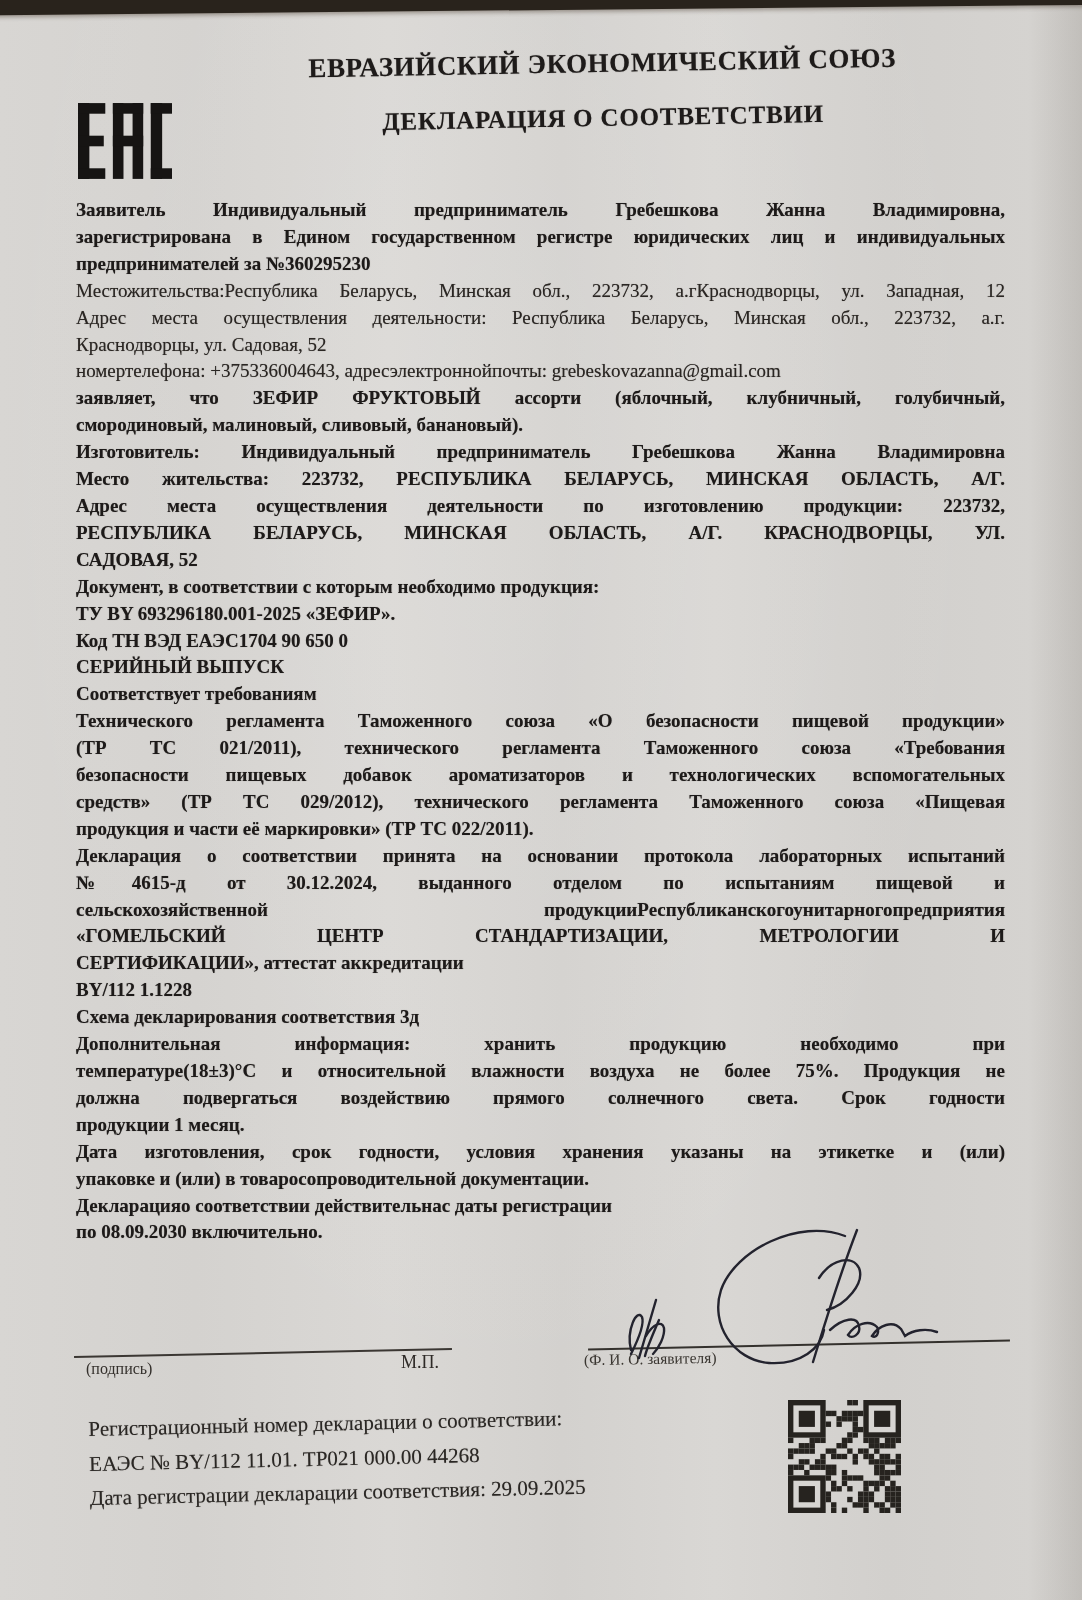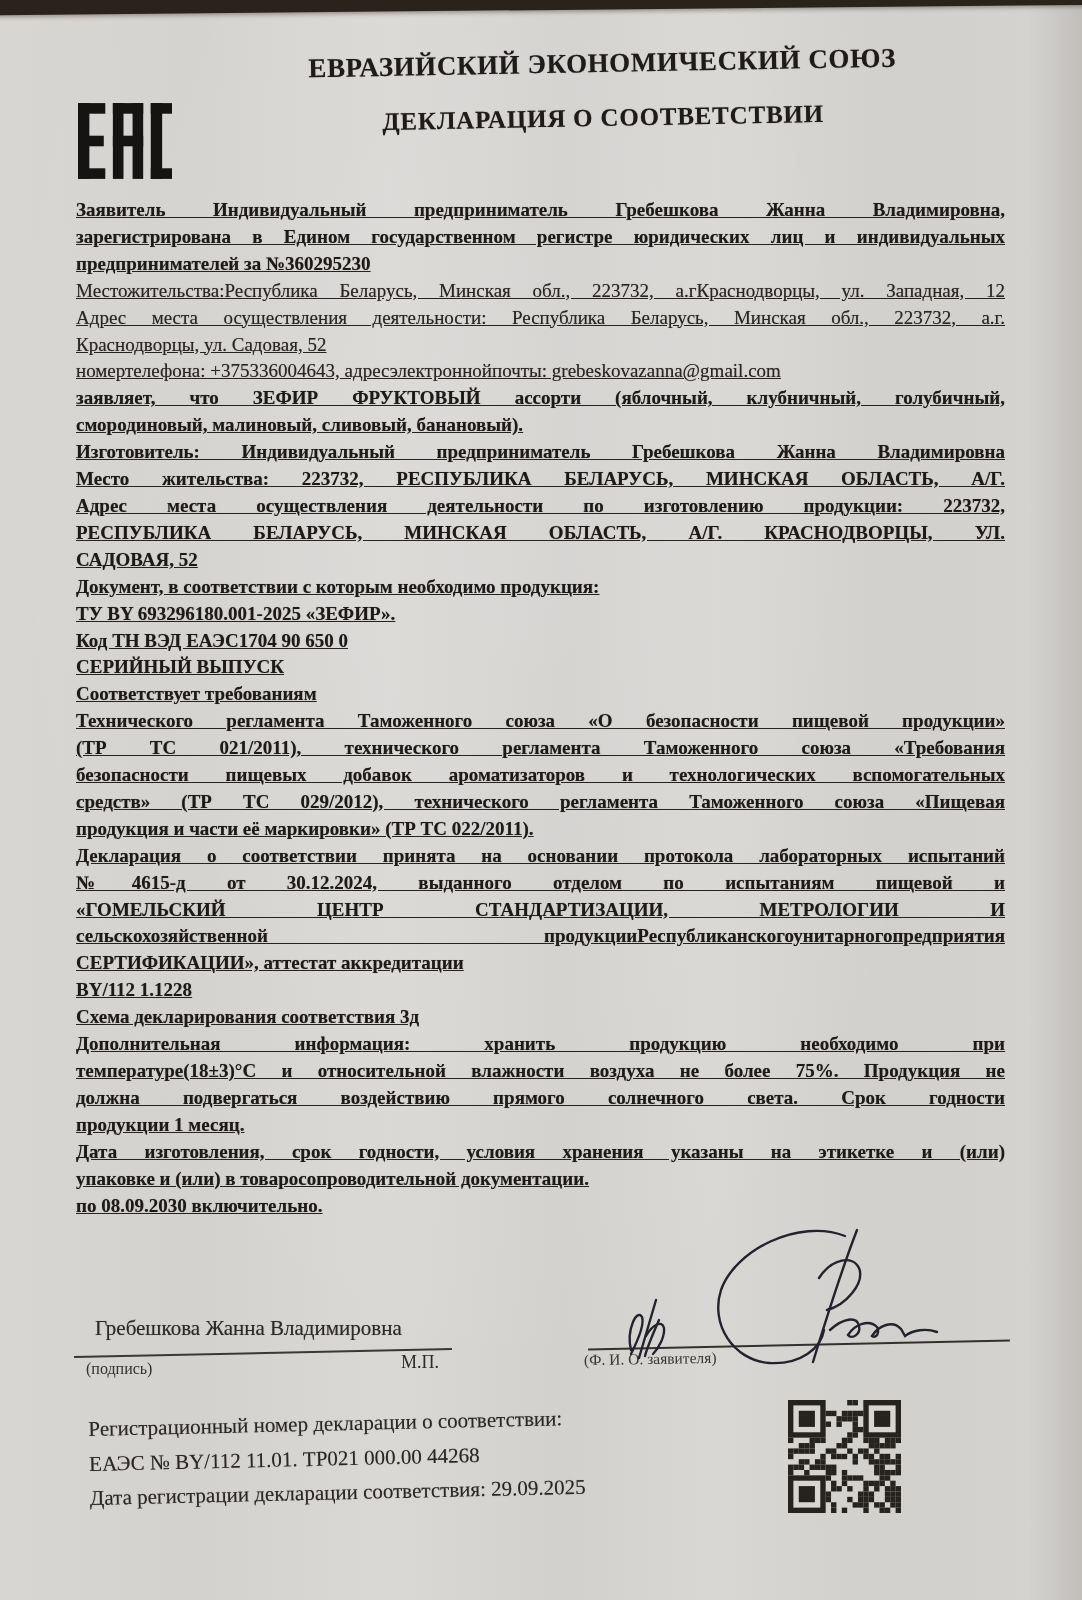--- a/index.html
+++ b/index.html
@@ -14,21 +14,21 @@
   }
   .scan-edge{
     position:absolute;top:-13px;left:-26px;width:1150px;height:23px;
     background:#29231c;transform:rotate(-.55deg);
     box-shadow:0 2px 4px rgba(70,58,44,.45);
   }
   .eac-logo{position:absolute;left:78px;top:96px;width:94px;height:90px;}
   .titles{position:absolute;left:150px;right:30px;top:0;text-align:center;transform:rotate(-1.05deg);}
   .title1{position:absolute;top:48px;left:0;right:0;font-size:27px;font-weight:bold;letter-spacing:.6px;color:#1e1b1a;text-shadow:0 0 1px rgba(40,36,32,.45);}
   .title2{position:absolute;top:104px;left:0;right:0;font-size:25px;font-weight:bold;letter-spacing:.8px;color:#1e1b1a;text-shadow:0 0 1px rgba(40,36,32,.45);}
-  .body-lines{position:absolute;left:76px;right:77px;top:197px;text-decoration:underline;}
+  .body-lines{position:absolute;left:76px;right:77px;top:197px;}
   .line{
     font-size:19px;line-height:26.9px;white-space:normal;
     text-align:left;color:#2a2623;text-shadow:0 0 .8px rgba(44,40,36,.5);
   }
   .line.b{font-weight:bold;color:#1d1a19;}
   .line.spread{text-align:justify;text-align-last:justify;}
   .sig-name{position:absolute;left:95px;top:1316px;font-size:21px;color:#2c2926;text-shadow:0 0 .8px rgba(44,40,36,.5);}
   .sig-line-left{position:absolute;left:74px;top:1352px;width:378px;border-top:2.5px solid #3b3733;transform:rotate(-1.2deg);}
   .sig-line-right{position:absolute;left:588px;top:1344px;width:422px;border-top:2px solid #34312d;transform:rotate(-1.2deg);}
   .sig-caption{position:absolute;left:86px;top:1360px;font-size:16px;color:#34302c;}
@@ -89,35 +89,35 @@
       <div class="line b">Код ТН ВЭД ЕАЭС1704 90 650 0</div>
       <div class="line b">СЕРИЙНЫЙ ВЫПУСК</div>
       <div class="line b">Соответствует требованиям</div>
       <div class="line b spread">Технического регламента Таможенного союза «О безопасности пищевой продукции»</div>
       <div class="line b spread">(ТР ТС 021/2011), технического регламента Таможенного союза «Требования</div>
       <div class="line b spread">безопасности пищевых добавок ароматизаторов и технологических вспомогательных</div>
       <div class="line b spread">средств» (ТР ТС 029/2012), технического регламента Таможенного союза «Пищевая</div>
       <div class="line b">продукция и части её маркировки» (ТР ТС 022/2011).</div>
       <div class="line b spread">Декларация о соответствии принята на основании протокола лабораторных испытаний</div>
       <div class="line b spread">№4615-д от 30.12.2024, выданного отделом по испытаниям пищевой и</div>
+      <div class="line b spread">сельскохозяйственной продукцииРеспубликанскогоунитарногопредприятия</div>
       <div class="line b spread">«ГОМЕЛЬСКИЙ ЦЕНТР СТАНДАРТИЗАЦИИ, МЕТРОЛОГИИ И</div>
-      <div class="line b spread">сельскохозяйственной продукцииРеспубликанскогоунитарногопредприятия</div>
       <div class="line b">СЕРТИФИКАЦИИ», аттестат аккредитации</div>
       <div class="line b">BY/112 1.1228</div>
       <div class="line b">Схема декларирования соответствия 3д</div>
       <div class="line b spread">Дополнительная информация: хранить продукцию необходимо при</div>
       <div class="line b spread">температуре(18±3)°С и относительной влажности воздуха не более 75%. Продукция не</div>
       <div class="line b spread">должна подвергаться воздействию прямого солнечного света. Срок годности</div>
       <div class="line b">продукции 1 месяц.</div>
       <div class="line b spread">Дата изготовления, срок годности, условия хранения указаны на этикетке и (или)</div>
       <div class="line b">упаковке и (или) в товаросопроводительной документации.</div>
+      <div class="line b">Декларацияо соответствии действительнас даты регистрации</div>
       <div class="line b">по 08.09.2030 включительно.</div>
     </div>
 
-  <div class="sig-name">Гребешкова Жанна Владимировна</div>
   <div class="sig-line-left"></div>
   <div class="sig-caption">(подпись)</div>
   <div class="mp-label">М.П.</div>
   <div class="sig-line-right"></div>
   <div class="fio-caption">(Ф. И. О. заявителя)</div>
 
   <svg class="signature-svg" viewBox="0 0 418 160">
     <g fill="none" stroke="#23232e" stroke-width="2.4" stroke-linecap="round">
       <path d="M38,128 C33,108 44,86 49,95 C52,103 44,120 38,132"></path>
       <path d="M63,78 L46,136"></path>

